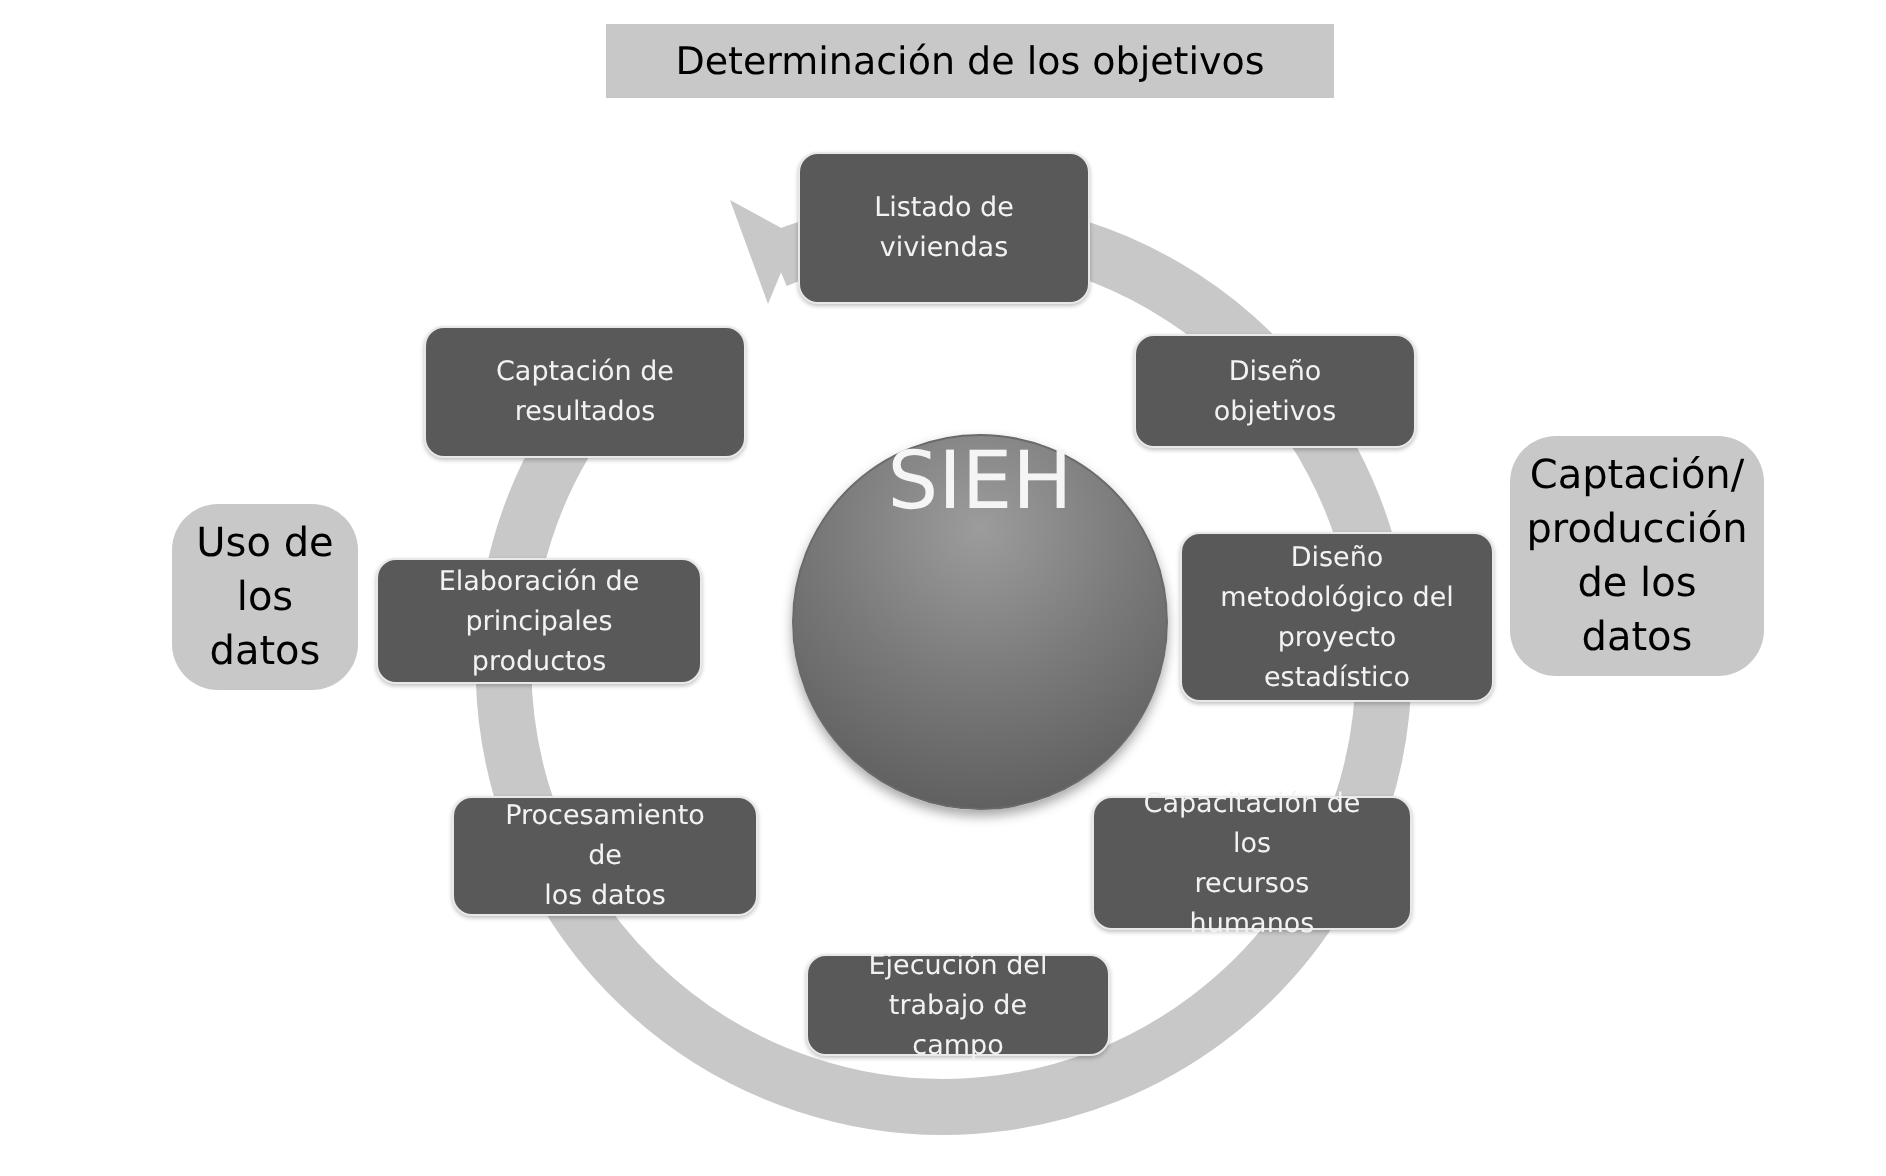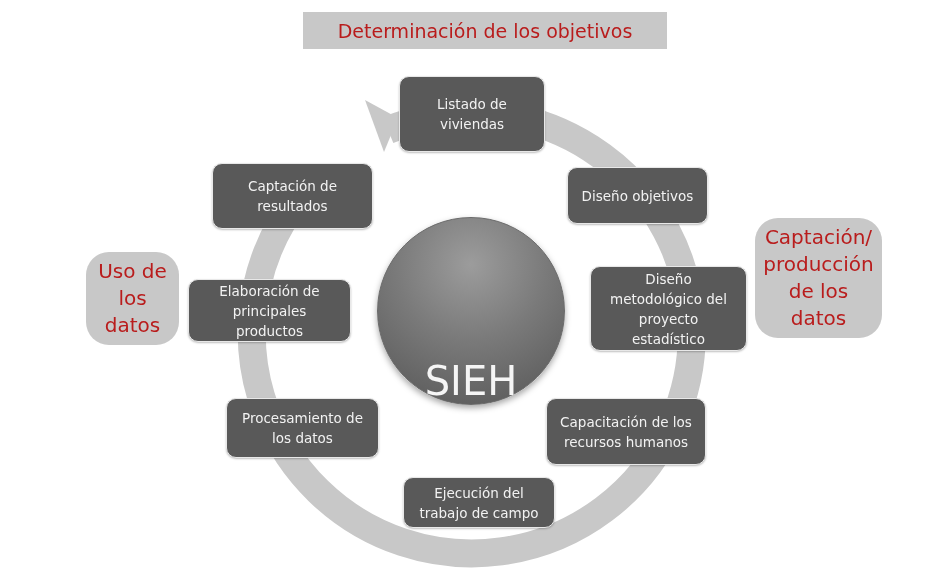--- a/index.html
+++ b/index.html
@@ -1,37 +1,37 @@
 <!DOCTYPE html>
 <html><head>
 <meta charset="utf-8">
 <style>
   html, body { margin: 0; padding: 0; background: #ffffff; }
   body { width: 943px; height: 588px; position: relative; overflow: hidden;
          font-family: "DejaVu Sans", "Liberation Sans", sans-serif; }
   .ring { position: absolute; left: 0; top: 0; }
-  .label-box { position: absolute; background: #c8c8c8; color: #b91c1c;
+  .label-box { position: absolute; background: #c8c8c8; color: #000000;
                display: flex; align-items: center; justify-content: center;
                text-align: center; box-sizing: border-box; }
   .title { left: 303px; top: 12px; width: 364px; height: 37px; font-size: 19px; }
   .side { font-size: 20px; line-height: 27px; white-space: pre-line; border-radius: 23px; }
   .uso { left: 86px; top: 252px; width: 93px; height: 93px; }
   .capt { left: 755px; top: 218px; width: 127px; height: 120px; }
   .step { position: absolute; background: #595959; color: #f2f2f2;
           border: 1.5px solid #e8e8e8; border-radius: 10px;
           box-shadow: 0 1px 2px rgba(0,0,0,0.25);
           display: flex; align-items: center; justify-content: center;
           text-align: center; font-size: 13.5px; line-height: 20px;
-          white-space: pre-line; box-sizing: border-box; padding: 2px 8px; }
-  .center { position: absolute; left: 377px; top: 217px; width: 186px; height: 186px;
+          white-space: pre-line; box-sizing: border-box; padding: 2px 19px; }
+  .center { position: absolute; left: 396px; top: 217px; width: 186px; height: 186px;
             border-radius: 50%;
             background: radial-gradient(circle at 50% 25%, #9c9c9c 0%, #7a7a7a 45%, #555 100%);
             box-shadow: 0 3px 6px rgba(0,0,0,0.35);
             border: 1px solid #6a6a6a;
-            display: flex; align-items: flex-end; justify-content: center;
+            display: flex; align-items: flex-start; justify-content: center;
             color: #f5f5f5; font-size: 40px; }
 </style>
 </head>
 <body>
 
 <svg class="ring" width="943" height="588" viewBox="0 0 943 588">
 
   <path d="M 388 130 A 220 220 0 1 1 300 196" fill="none" stroke="#c8c8c8" stroke-width="28" transform="rotate(0)"></path>
 
   <polygon points="365,100 398,118 384,152" fill="#c8c8c8"></polygon>

